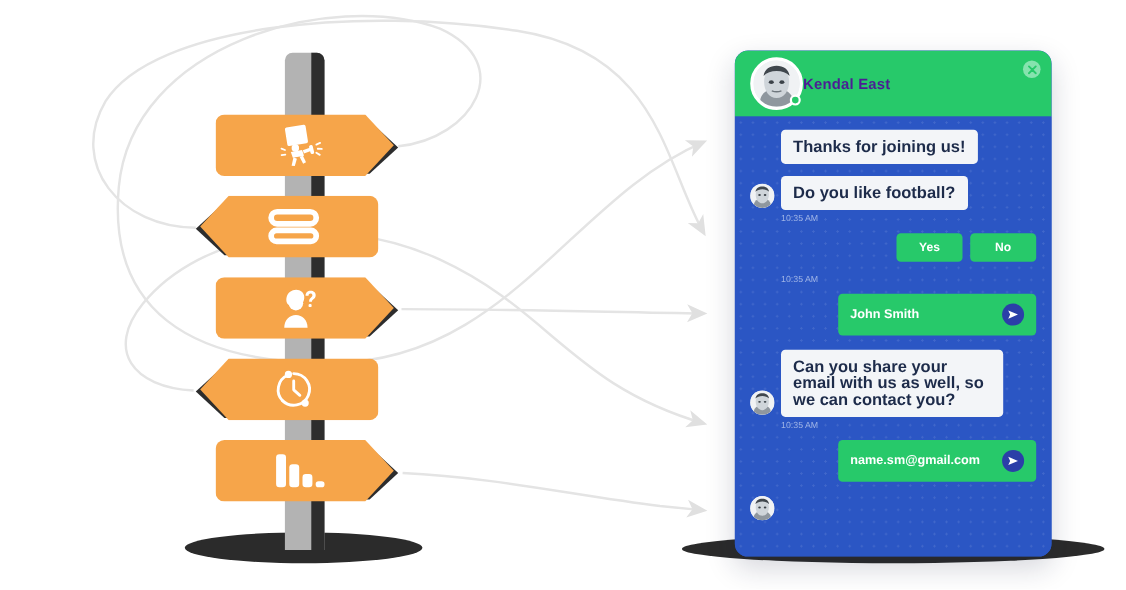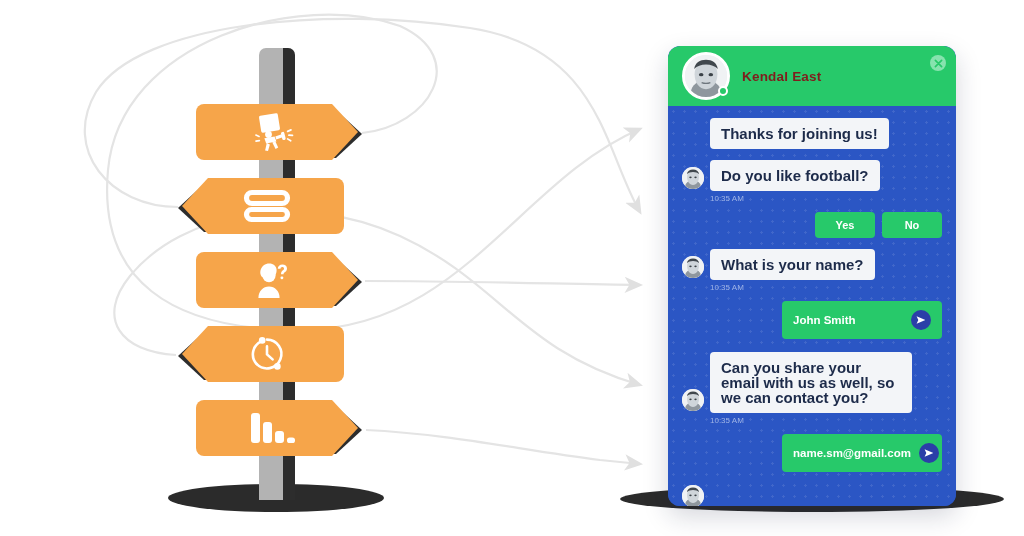--- a/index.html
+++ b/index.html
@@ -129,24 +129,23 @@
   #header-avatar .status-dot {
     position: absolute;
     right: -1px; bottom: 1px;
     width: 10px; height: 10px;
     border-radius: 50%;
     background: #27c96a;
     border: 2px solid #ffffff;
     box-sizing: border-box;
   }
   #header-name {
-    color: #7f1d1d;
+    color: #4c1d95;
     font-size: 13.5px;
     font-weight: bold;
-    margin-left: 12px;
     letter-spacing: .2px;
   }
   #close-btn {
     position: absolute;
     right: 10px; top: 9px;
     width: 16px; height: 16px;
     border-radius: 50%;
     background: #86e3ae;
     display: flex;
     align-items: center;
@@ -179,21 +178,21 @@
     max-width: 180px;
   }
   .bubble-out {
     background: #27c96a;
     color: #ffffff;
     font-size: 11.5px;
     font-weight: bold;
     line-height: 15px;
     padding: 9px 11px;
     border-radius: 4px;
-    width: 160px;
+    width: 180px;
     box-sizing: border-box;
     display: flex;
     align-items: center;
     justify-content: space-between;
   }
   .send-btn {
     width: 20px; height: 20px;
     border-radius: 50%;
     background: #2b3fa8;
     display: flex;
@@ -407,42 +406,56 @@
         </div>
         <div class="bubble-in">Do you like football?</div>
       </div>
       <div class="timestamp">10:35 AM</div>
 
       <div class="quick-replies">
         <div class="qr-btn">Yes</div>
         <div class="qr-btn">No</div>
       </div>
 
+      <div class="timestamp">10:35 AM</div>
+
+      <div class="msg-row out">
+        <div class="bubble-out">
+          <span>John Smith</span>
+          <span class="send-btn">
+            <svg width="10" height="10" viewBox="0 0 10 10">
+              <path d="M0.6,1.2 L9.4,5 L0.6,8.8 L2.3,5 Z" fill="#ffffff"></path>
+            </svg>
+          </span>
+        </div>
+      </div>
+      <div style="height:11px"></div>
+
       <div class="msg-row in">
         <div class="avatar msg-avatar">
           <div class="face">
             <svg viewBox="0 0 48 48" width="100%" height="100%">
               <rect width="48" height="48" fill="#f0f2f4"></rect>
               <ellipse cx="24" cy="42" rx="17" ry="13" fill="#8f979e"></ellipse>
               <path d="M24 8 c9 0 13 6 13 14 c0 9 -5 17 -13 17 c-8 0 -13 -8 -13 -17
                        c0 -8 4 -14 13 -14 Z" fill="#cfd5da"></path>
               <path d="M10.5 16 c1 -7 6.5 -10.5 13.5 -10.5 c7 0 12.5 3.5 13.5 10.5
                        c-3 -3.4 -8 -5.2 -13.5 -5.2 c-5.5 0 -10.5 1.8 -13.5 5.2 Z" fill="#40474d"></path>
               <ellipse cx="18.5" cy="22.5" rx="2.6" ry="1.9" fill="#3b4248"></ellipse>
               <ellipse cx="29.5" cy="22.5" rx="2.6" ry="1.9" fill="#3b4248"></ellipse>
             </svg>
           </div>
         </div>
-        <div class="bubble-in">What is your name?</div>
+        <div class="bubble-in">Can you share your email with us as well, so we can contact you?</div>
       </div>
       <div class="timestamp">10:35 AM</div>
 
       <div class="msg-row out">
         <div class="bubble-out">
-          <span>John Smith</span>
+          <span>name.sm@gmail.com</span>
           <span class="send-btn">
             <svg width="10" height="10" viewBox="0 0 10 10">
               <path d="M0.6,1.2 L9.4,5 L0.6,8.8 L2.3,5 Z" fill="#ffffff"></path>
             </svg>
           </span>
         </div>
       </div>
       <div style="height:11px"></div>
 
       <div class="msg-row in">
@@ -453,49 +466,18 @@
               <ellipse cx="24" cy="42" rx="17" ry="13" fill="#8f979e"></ellipse>
               <path d="M24 8 c9 0 13 6 13 14 c0 9 -5 17 -13 17 c-8 0 -13 -8 -13 -17
                        c0 -8 4 -14 13 -14 Z" fill="#cfd5da"></path>
               <path d="M10.5 16 c1 -7 6.5 -10.5 13.5 -10.5 c7 0 12.5 3.5 13.5 10.5
                        c-3 -3.4 -8 -5.2 -13.5 -5.2 c-5.5 0 -10.5 1.8 -13.5 5.2 Z" fill="#40474d"></path>
               <ellipse cx="18.5" cy="22.5" rx="2.6" ry="1.9" fill="#3b4248"></ellipse>
               <ellipse cx="29.5" cy="22.5" rx="2.6" ry="1.9" fill="#3b4248"></ellipse>
             </svg>
           </div>
         </div>
-        <div class="bubble-in">Can you share your email with us as well, so we can contact you?</div>
-      </div>
-      <div class="timestamp">10:35 AM</div>
-
-      <div class="msg-row out">
-        <div class="bubble-out">
-          <span>name.sm@gmail.com</span>
-          <span class="send-btn">
-            <svg width="10" height="10" viewBox="0 0 10 10">
-              <path d="M0.6,1.2 L9.4,5 L0.6,8.8 L2.3,5 Z" fill="#ffffff"></path>
-            </svg>
-          </span>
-        </div>
-      </div>
-      <div style="height:11px"></div>
-
-      <div class="msg-row in">
-        <div class="avatar msg-avatar">
-          <div class="face">
-            <svg viewBox="0 0 48 48" width="100%" height="100%">
-              <rect width="48" height="48" fill="#f0f2f4"></rect>
-              <ellipse cx="24" cy="42" rx="17" ry="13" fill="#8f979e"></ellipse>
-              <path d="M24 8 c9 0 13 6 13 14 c0 9 -5 17 -13 17 c-8 0 -13 -8 -13 -17
-                       c0 -8 4 -14 13 -14 Z" fill="#cfd5da"></path>
-              <path d="M10.5 16 c1 -7 6.5 -10.5 13.5 -10.5 c7 0 12.5 3.5 13.5 10.5
-                       c-3 -3.4 -8 -5.2 -13.5 -5.2 c-5.5 0 -10.5 1.8 -13.5 5.2 Z" fill="#40474d"></path>
-              <ellipse cx="18.5" cy="22.5" rx="2.6" ry="1.9" fill="#3b4248"></ellipse>
-              <ellipse cx="29.5" cy="22.5" rx="2.6" ry="1.9" fill="#3b4248"></ellipse>
-            </svg>
-          </div>
-        </div>
       </div>
 
     </div>
   </div>
 
 </div>
 
 </body></html>

